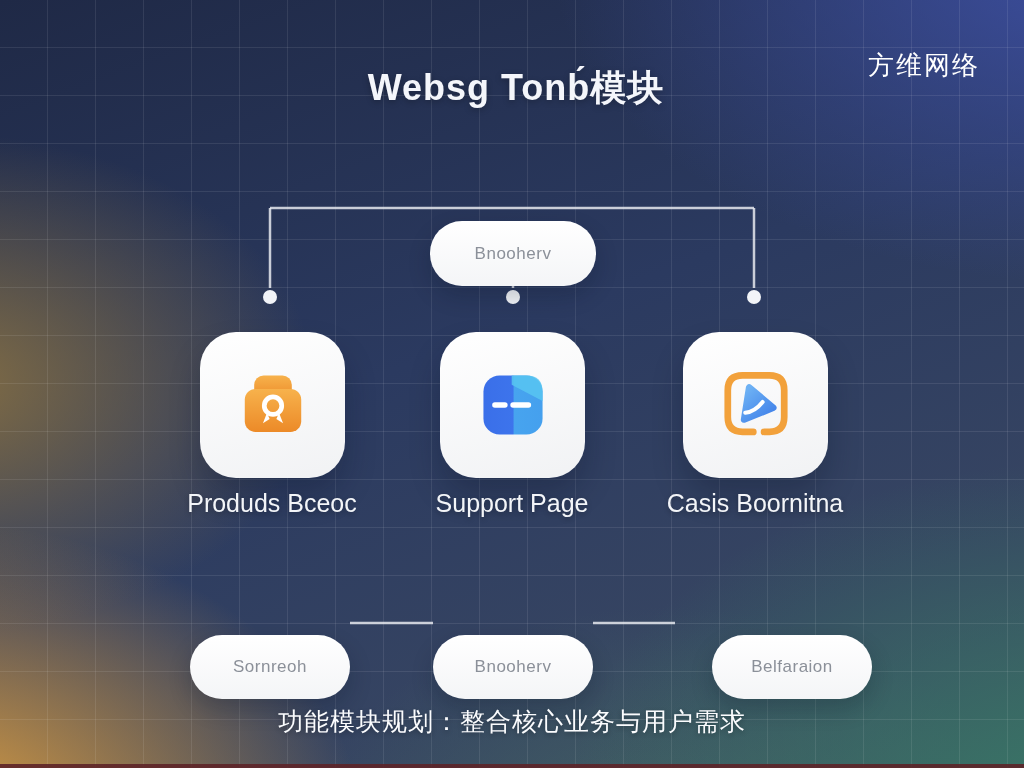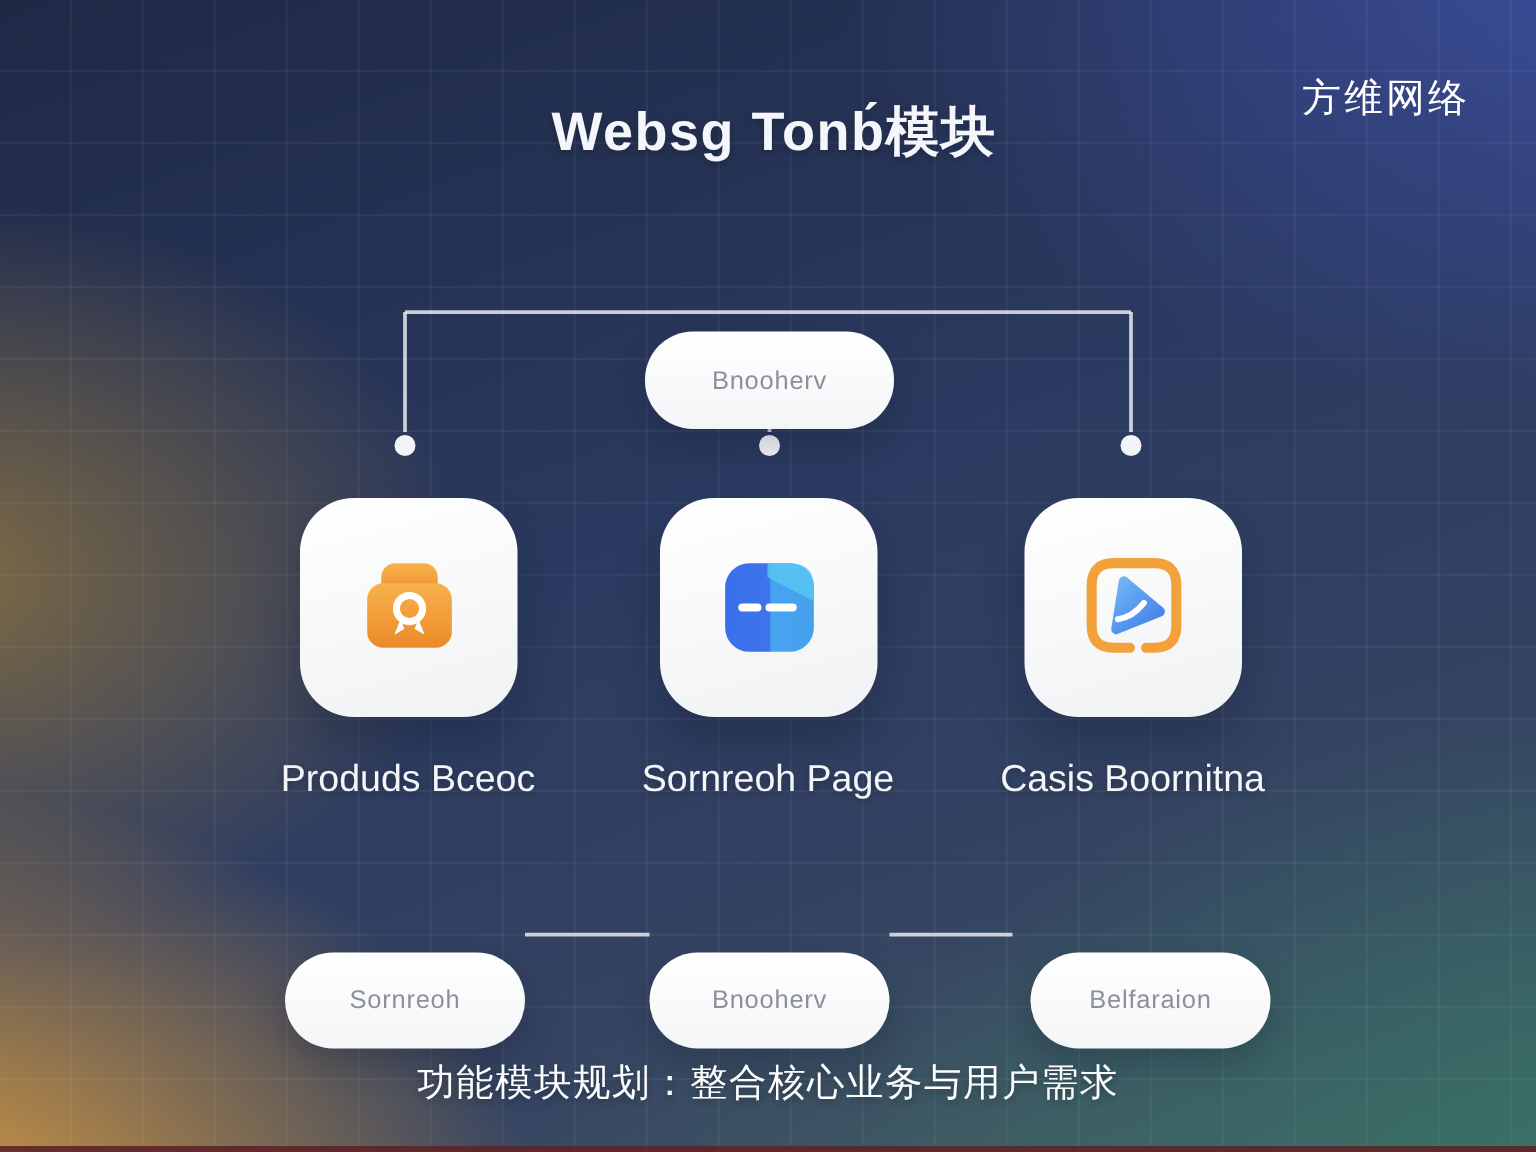--- a/index.html
+++ b/index.html
@@ -38,35 +38,35 @@
   .pill{
     position:absolute;width:160px;height:64px;border-radius:32px;
     background:linear-gradient(180deg,#ffffff 0%,#f4f5f7 100%);
     box-shadow:0 10px 22px rgba(10,18,38,.22);
     display:flex;align-items:center;justify-content:center;
     color:#8b9099;font-size:17px;letter-spacing:.5px;margin-top:44px;
   }
   .pill.root{left:430px;top:177px;width:166px;height:65px;}
   .pill.sub1{left:190px;top:591px;}
   .pill.sub2{left:433px;top:591px;}
-  .pill.sub3{left:687px;top:591px;}
+  .pill.sub3{left:712px;top:591px;}
 
   .card{
     position:absolute;width:145px;height:146px;border-radius:36px;top:332px;
     background:linear-gradient(165deg,#ffffff 0%,#f1f2f4 100%);
     box-shadow:0 18px 30px rgba(8,16,34,.25);
     display:flex;align-items:center;justify-content:center;
   }
   .card.c1{left:200px;}
   .card.c2{left:440px;}
   .card.c3{left:683px;}
   .card svg{width:86px;height:86px;}
 
   .card-label{
-    position:absolute;top:505px;width:260px;text-align:center;
+    position:absolute;top:489px;width:260px;text-align:center;
     font-size:25px;font-weight:500;color:#f3f5f8;
     text-shadow:0 2px 5px rgba(0,0,0,.25);
   }
   .card-label.l1{left:142px;}
   .card-label.l2{left:382px;}
   .card-label.l3{left:625px;}
 
   .caption{
     position:absolute;top:705px;left:0;width:1024px;text-align:center;
     font-size:25px;font-weight:500;color:#fbfcfe;letter-spacing:1px;
@@ -145,21 +145,21 @@
       </defs>
       <path d="M60,104 L44,104 Q22,104 22,82 L22,42 Q22,20 44,20 L84,20 Q106,20 106,42 L106,82 Q106,104 84,104 L76,104" fill="none" stroke="#f2a13b" stroke-width="10" stroke-linecap="round"></path>
       <g transform="rotate(9 64 64)">
         <polygon points="50,40 50,88 90,64" fill="url(#pg)" stroke="url(#pg)" stroke-width="10" stroke-linejoin="round"></polygon>
         <path d="M50,78 Q64,74 73,58" fill="none" stroke="#ffffff" stroke-width="6" stroke-linecap="round"></path>
       </g>
     </svg>
   </div>
 
   <div class="card-label l1">Produds Bceoc</div>
-  <div class="card-label l2">Sornreoh Page</div>
+  <div class="card-label l2">Support Page</div>
   <div class="card-label l3">Casis Boornitna</div>
 
   <div class="pill sub1">
     <span>Sornreoh</span>
   </div>
   <div class="pill sub2">
     <span>Bnooherv</span>
   </div>
   <div class="pill sub3">
     <span>Belfaraion</span>

